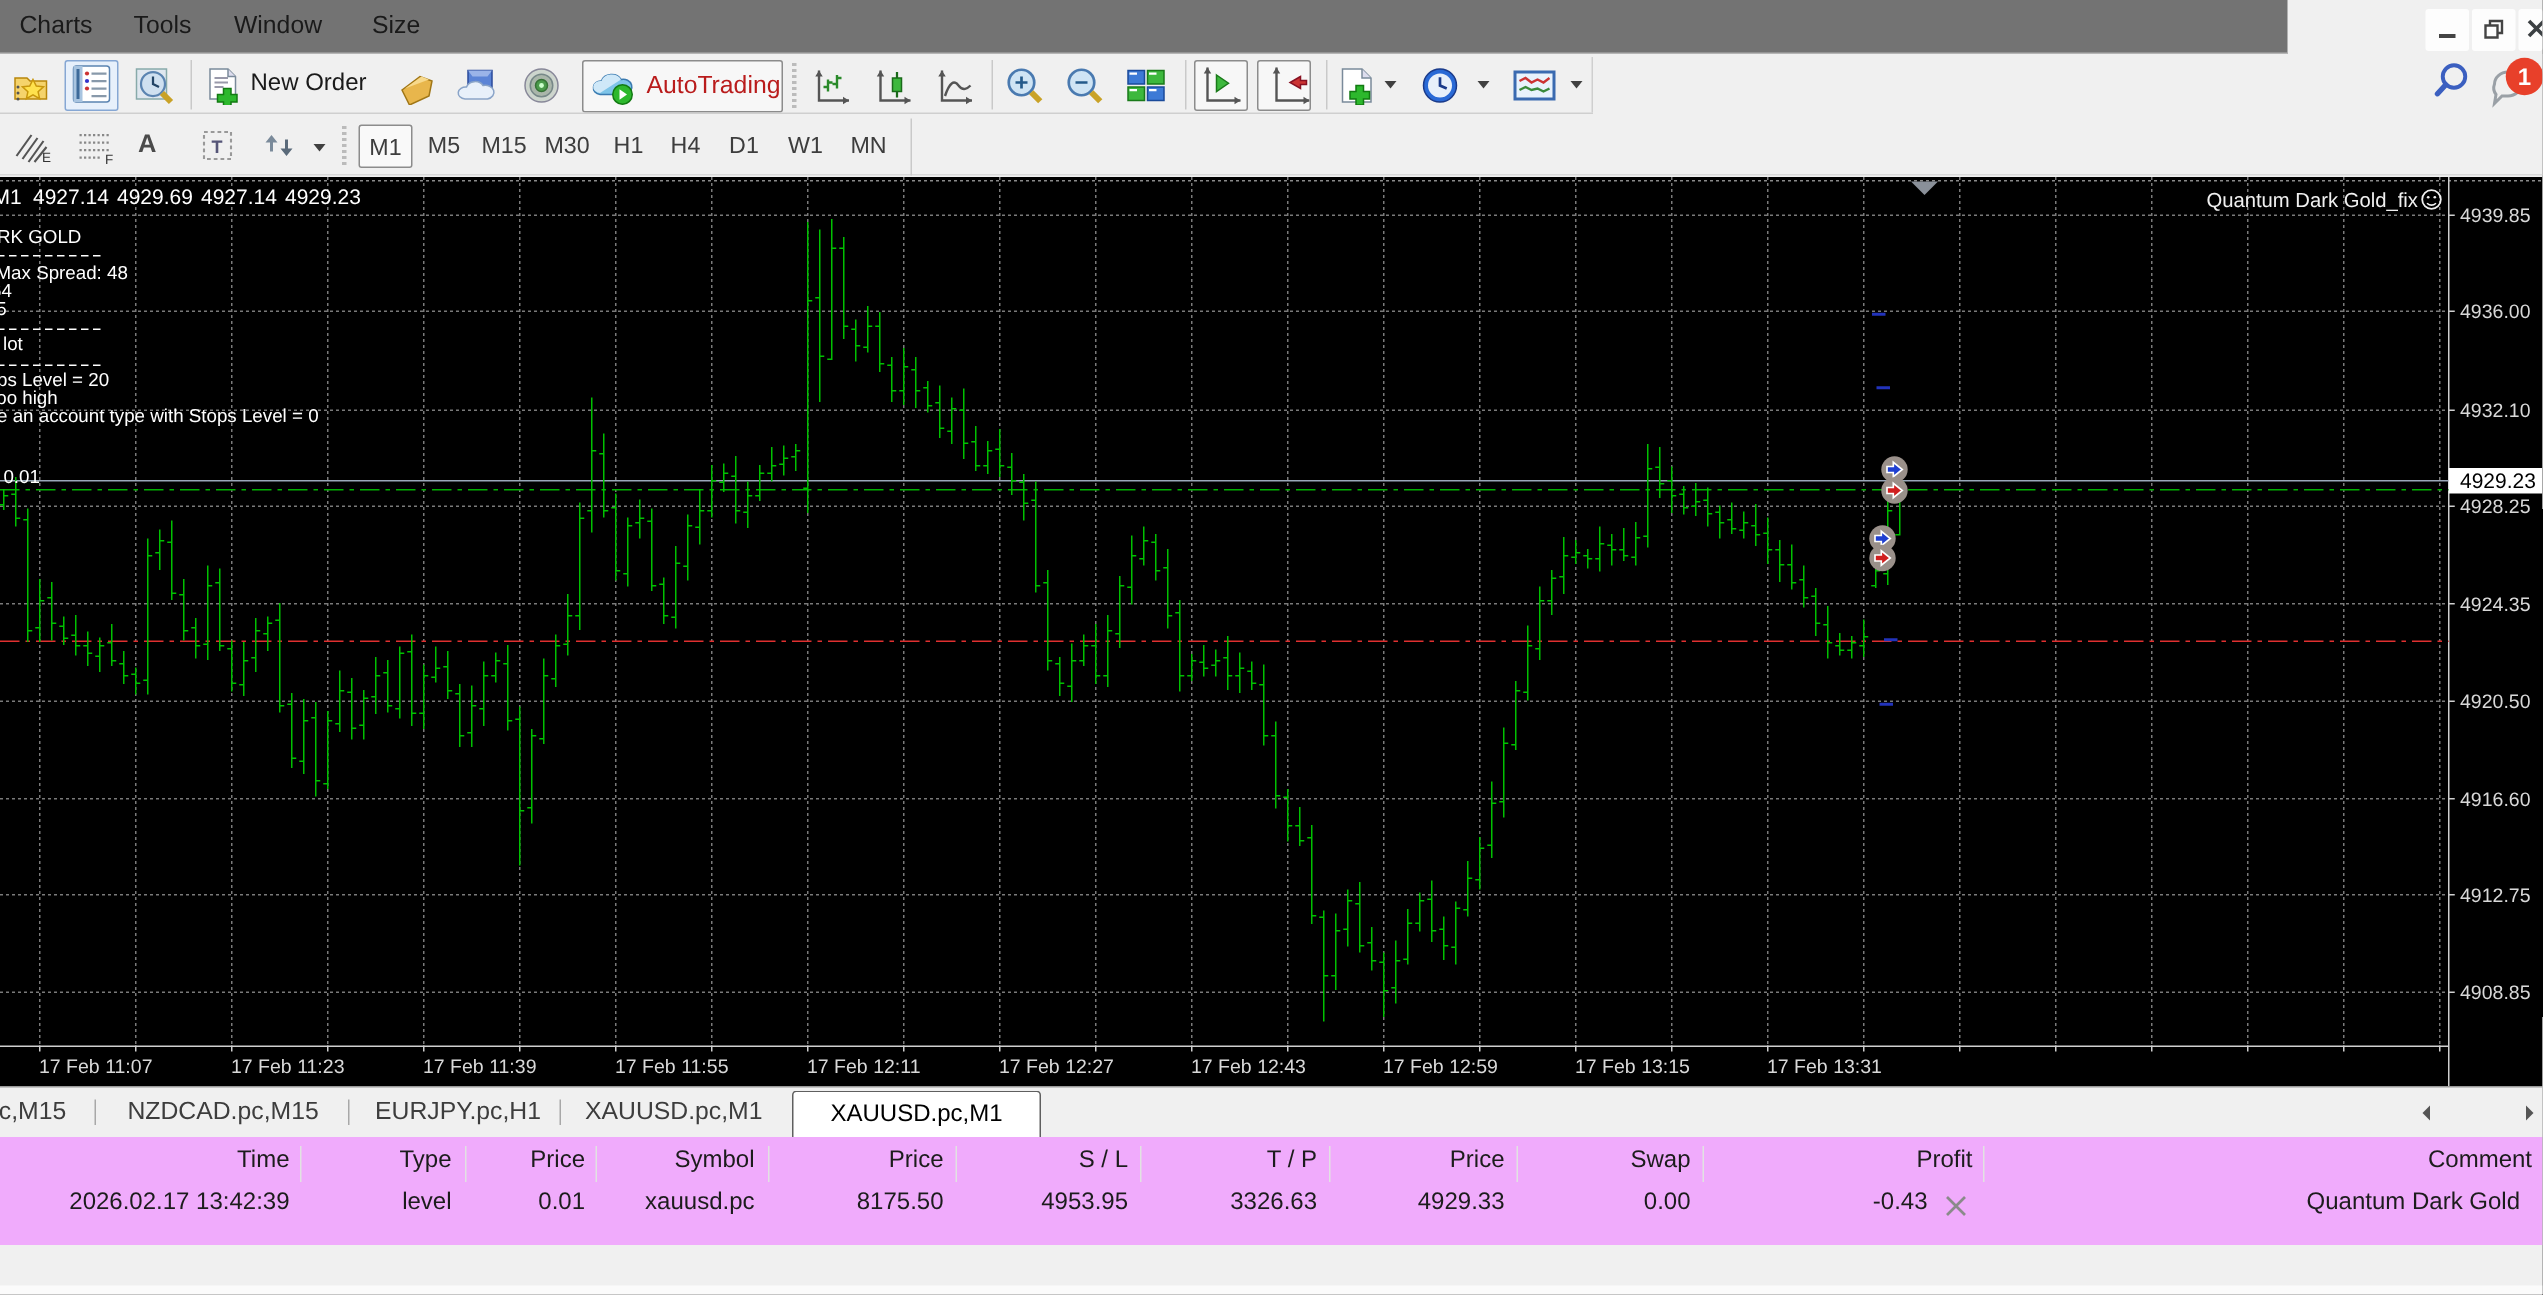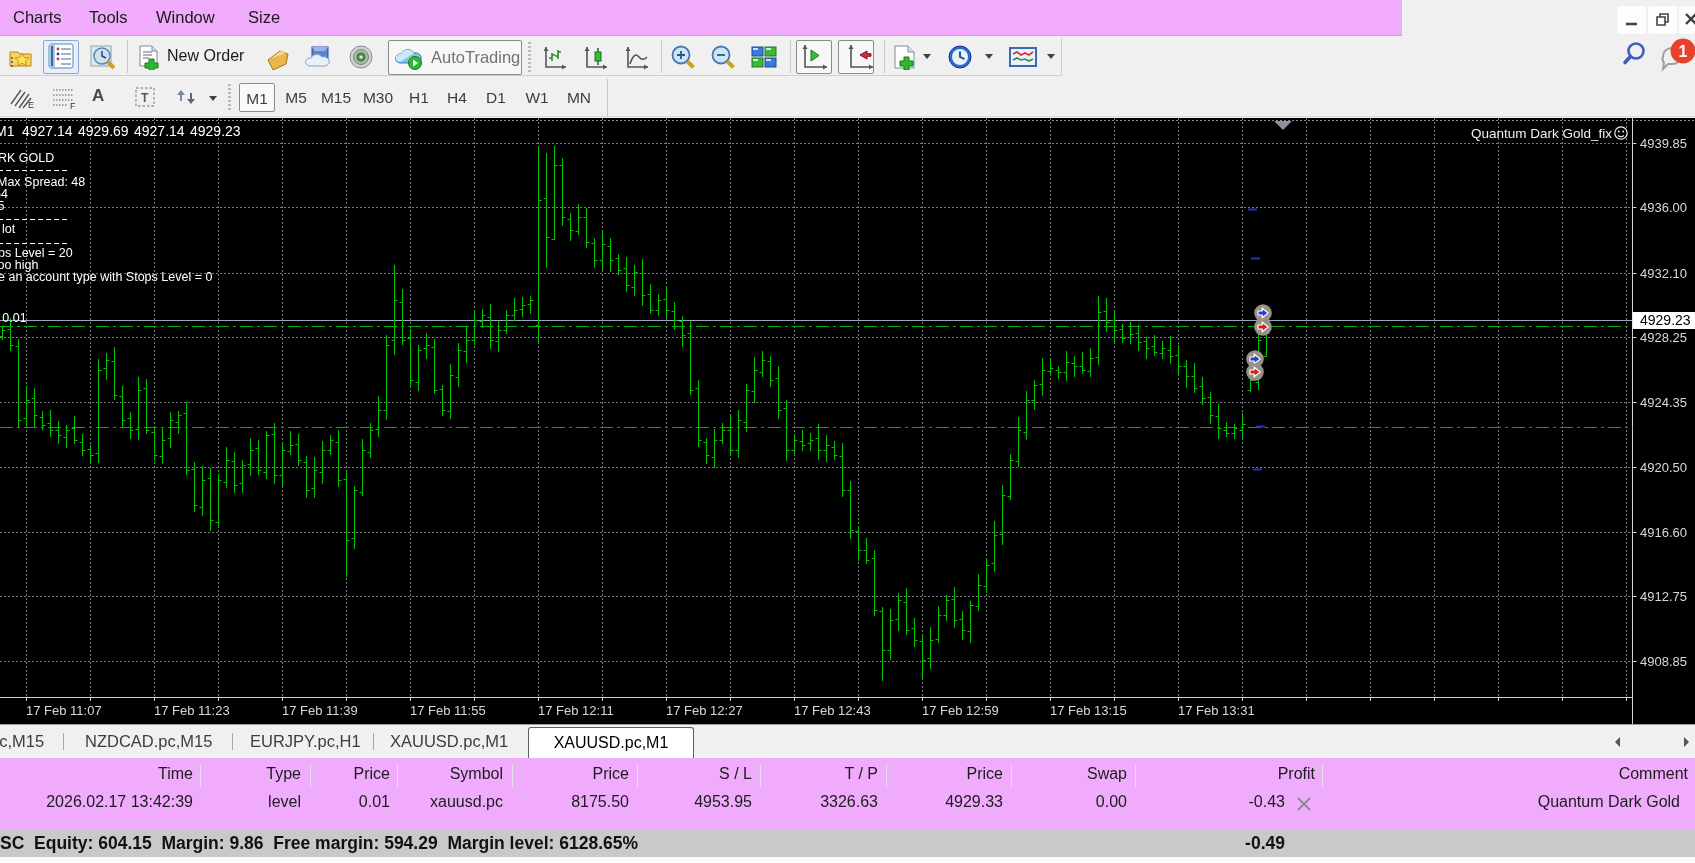--- a/index.html
+++ b/index.html
@@ -1,19 +1,19 @@
 <!DOCTYPE html>
 <html><head><meta charset="utf-8"><style>
 *{margin:0;padding:0;box-sizing:border-box}
 html,body{width:1695px;height:863px;overflow:hidden;background:#f0f0f0;
  font-family:"Liberation Sans",sans-serif;-webkit-font-smoothing:antialiased}
 #page{position:relative;width:1695px;height:863px}
 .abs{position:absolute}
 
-#menubar{position:absolute;left:0;top:0;width:1402px;height:36px;background:#f0abfc;border-bottom:1px solid #b5b5b5}
+#menubar{position:absolute;left:0;top:0;width:1525px;height:36px;background:#737373;border-bottom:1px solid #b5b5b5}
 #menubar .mi{position:absolute;top:0;height:35px;line-height:35px;font-size:16.5px;color:#1a1a1a}
 .winbtn{position:absolute;top:6px;width:29px;height:28px;background:#fdfdfd;border-radius:2px}
 
 #tb1{position:absolute;left:0;top:36px;width:1695px;height:42px;background:#f0f0f0}
 #tb2{position:absolute;left:0;top:78px;width:1695px;height:39px;background:#f0f0f0;border-bottom:1px solid #d9d9d9}
 .sep1{position:absolute;top:4px;width:1px;height:33px;background:#c9c9c9}
 .btn{position:absolute;display:flex;align-items:center;justify-content:center}
 .pressed{border:1px solid #8c8c8c;background:#f7f7f7;border-radius:2px}
 .bluepressed{border:1px solid #86a7d4;background:#e7f0fb;border-radius:2px}
 .tblbl{font-size:16px;color:#1a1a1a}
@@ -111,21 +111,21 @@
           <circle cx="15" cy="13" r="1.6" fill="#cfc"></circle>
         </svg>
       </div>
       <div class="btn pressed" style="left:388px;top:4px;width:134px;height:35px">
 <svg width="30" height="26" viewBox="0 0 30 26" style="position:absolute;left:6px;top:4px">
 <path d="M5 18a5 4.5 0 0 1 1-9 7 6 0 0 1 13-1 5 4.5 0 0 1 3 10z" fill="#7ec4e8" stroke="#3a7ab0"></path>
 <path d="M5 17a5 4 0 0 1 1-8 7 6 0 0 1 13-1" fill="#cfe8f8" stroke="none"></path>
 <circle cx="20" cy="18" r="6.5" fill="#2db82d" stroke="#127a12"></circle>
           <path d="M18 14.5l5 3.5-5 3.5z" fill="#fff"></path>
 </svg>
-        <span style="position:absolute;left:42px;top:0;line-height:33px;font-size:16.5px;color:#737373">AutoTrading</span>
+        <span style="position:absolute;left:42px;top:0;line-height:33px;font-size:16.5px;color:#b91c1c">AutoTrading</span>
       </div>
       <div class="abs" style="left:528px;top:6px;width:3px;height:30px;background:repeating-linear-gradient(to bottom,#bbb 0 2px,#f0f0f0 2px 4px)"></div>
       <div class="btn" style="left:540px;top:7px;width:32px;height:28px">
         <svg width="30" height="26" viewBox="0 0 30 26">
           <path d="M5 3v20h20" stroke="#555" stroke-width="1.6" fill="none"></path>
           <path d="M5 3l-2.5 4h5z M25 23l-4-2.5v5z" fill="#555"></path>
           <path d="M11 17v-8M11 11h3M8 14h3M17 15V6M17 8h3M14 12h3" stroke="#2a8a2a" stroke-width="1.6" fill="none"></path>
         </svg>
       </div>
       <div class="btn" style="left:581px;top:7px;width:32px;height:28px">
@@ -377,17 +377,13 @@
       <div class="hsep" style="left:637px"></div>
       <div class="hsep" style="left:760px"></div>
       <div class="hsep" style="left:886px"></div>
       <div class="hsep" style="left:1011px"></div>
       <div class="hsep" style="left:1135px"></div>
       <div class="hsep" style="left:1322px"></div>
       <svg class="abs" style="left:1296px;top:39px" width="16" height="14" viewBox="0 0 16 14">
 <path d="M2 1l12 12M14 1L2 13" stroke="#8a8a8a" stroke-width="1.8"></path>
       </svg>
     </div>
-    <div id="status">
-      <span class="s abs" style="left:0px">SC&nbsp;&nbsp;Equity: 604.15&nbsp;&nbsp;Margin: 9.86&nbsp;&nbsp;Free margin: 594.29&nbsp;&nbsp;Margin level: 6128.65%</span>
-      <span class="s abs" style="left:1222px;width:63px;text-align:right">-0.49</span>
-    </div>
     <div class="abs" style="left:0;top:857px;width:1695px;height:6px;background:#fbfbfb"></div>
   </div>
 </body></html>

